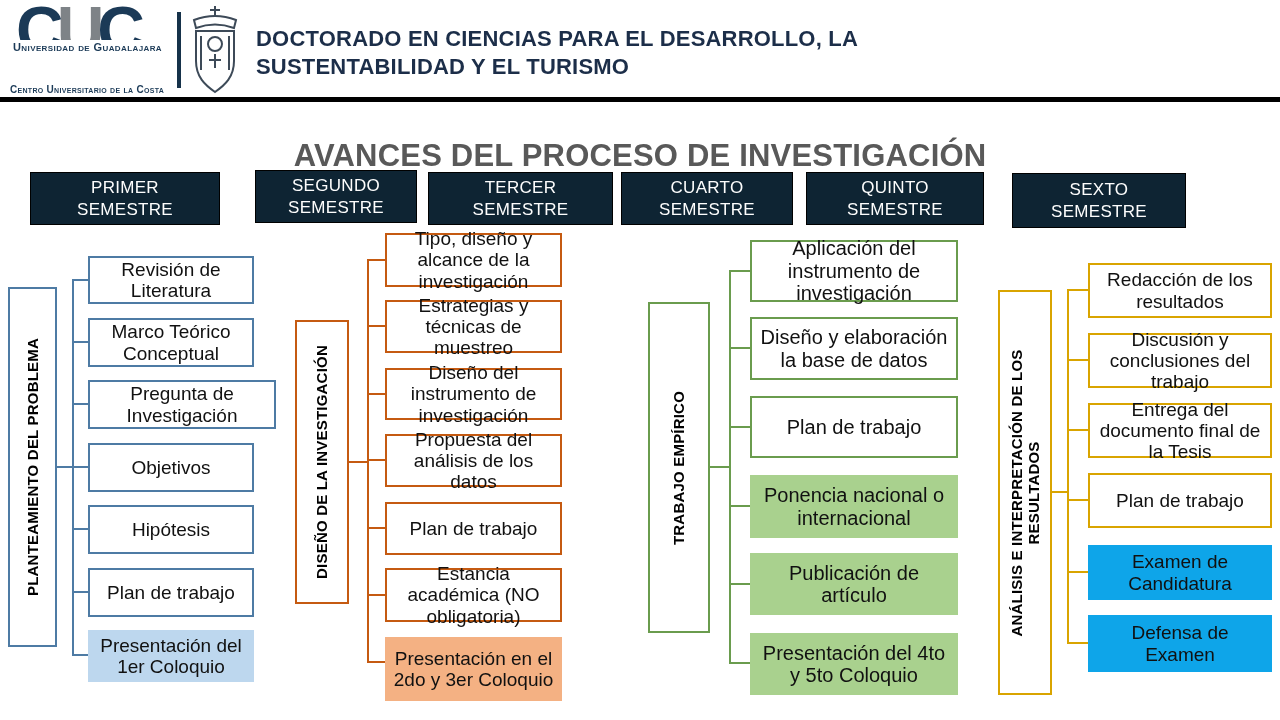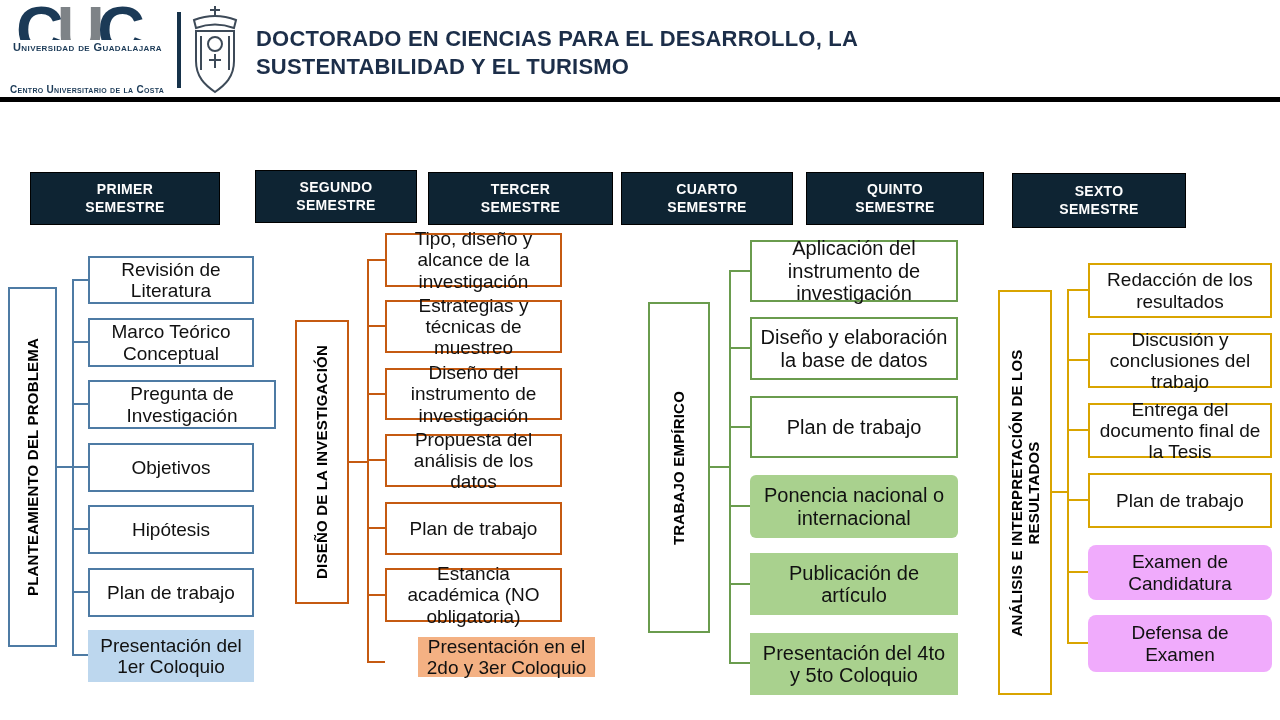--- a/index.html
+++ b/index.html
@@ -31,21 +31,21 @@
   }
   .rule { position:absolute; left:0; top:97px; width:1280px; height:5px; background:#000; }
   .subtitle {
     position:absolute; left:0; top:112px; width:1280px; text-align:center;
     font-size:31px; font-weight:800; color:#595959; letter-spacing:.2px;
   }
 
   
   .sem {
     position:absolute; box-sizing:border-box; background:#0e2433; border:1px solid #000;
-    color:#fdfdfd; font-weight:bold; font-size:14px; line-height:1.25; letter-spacing:.3px;
+    color:#fdfdfd; font-weight:normal; font-size:17px; line-height:1.25; letter-spacing:.3px;
     display:flex; align-items:center; justify-content:center; text-align:center;
   }
 
   
   .box {
     position:absolute; box-sizing:border-box; background:#fff; border:2px solid #000;
     display:flex; align-items:center; justify-content:center; text-align:center;
     font-size:19px; line-height:1.12; color:#111; padding:2px 6px;
   }
   .filled { border:none; }
@@ -65,21 +65,21 @@
   .g1 .filled { background:#bdd7ee; }
   .g2 .box, .g2 .cat { border-color:#c55a11; }
   .g2 .vline, .g2 .hline { background:#c55a11; }
   .g2 .filled { background:#f4b183; }
   .g3 .box, .g3 .cat { border-color:#6a9c4e; }
   .g3 .vline, .g3 .hline { background:#6a9c4e; }
   .g3 .filled { background:#a9d18e; }
   .g3 .box { font-size:20px; }
   .g4 .box, .g4 .cat { border-color:#d9a400; }
   .g4 .vline, .g4 .hline { background:#d9a400; }
-  .g4 .filled { background:#f0abfc;border-radius:8px; }
+  .g4 .filled { background:#0ea5e9; }
 </style>
 </head>
 <body>
 
 <div class="canvas">
 
   <div class="logo-block">
     <div class="cuc-letters"><span class="c1">C</span><span class="c2">U</span><span class="c3">C</span></div>
     <div class="logo-band">Universidad de Guadalajara</div>
     <div class="logo-caption">Centro Universitario de la Costa</div>
@@ -93,20 +93,21 @@
       <path d="M8,27 h38 v30 c0,16 -9,24 -19,31 c-10,-7 -19,-15 -19,-31 Z"></path>
       <circle cx="27" cy="40" r="7"></circle>
       <path d="M27,50 v14 M21,56 h12"></path>
       <line x1="13" y1="32" x2="13" y2="66"></line>
       <line x1="41" y1="32" x2="41" y2="66"></line>
     </g>
   </svg>
   <h1 class="title pre">DOCTORADO EN CIENCIAS PARA EL DESARROLLO, LA
 SUSTENTABILIDAD Y EL TURISMO</h1>
   <div class="rule"></div>
+  <h2 class="subtitle">AVANCES DEL PROCESO DE INVESTIGACIÓN</h2>
 
   <div class="sem pre" style="left:30px;top:172px;width:190px;height:53px;">PRIMER
 SEMESTRE</div>
   <div class="sem pre" style="left:255px;top:170px;width:162px;height:53px;">SEGUNDO
 SEMESTRE</div>
   <div class="sem pre" style="left:428px;top:172px;width:185px;height:53px;">TERCER
 SEMESTRE</div>
   <div class="sem pre" style="left:621px;top:172px;width:172px;height:53px;">CUARTO
 SEMESTRE</div>
   <div class="sem pre" style="left:806px;top:172px;width:178px;height:53px;">QUINTO
@@ -148,39 +149,39 @@
     <div class="hline" style="left:367px;top:459px;width:18px;"></div>
     <div class="hline" style="left:367px;top:527px;width:18px;"></div>
     <div class="hline" style="left:367px;top:594px;width:18px;"></div>
     <div class="hline" style="left:367px;top:661px;width:18px;"></div>
     <div class="box" style="left:385px;top:233px;width:177px;height:54px;">Tipo, diseño y alcance de la investigación</div>
     <div class="box" style="left:385px;top:300px;width:177px;height:53px;">Estrategias y técnicas de muestreo</div>
     <div class="box" style="left:385px;top:368px;width:177px;height:52px;">Diseño del instrumento de investigación</div>
     <div class="box" style="left:385px;top:434px;width:177px;height:53px;">Propuesta del análisis de los datos</div>
     <div class="box" style="left:385px;top:502px;width:177px;height:53px;">Plan de trabajo</div>
     <div class="box" style="left:385px;top:568px;width:177px;height:54px;">Estancia académica (NO obligatoria)</div>
-    <div class="box filled" style="left:385px;top:637px;width:177px;height:40px;margin-left:33px;">Presentación en el 2do y 3er Coloquio</div>
+    <div class="box filled" style="left:385px;top:637px;width:177px;height:64px;">Presentación en el 2do y 3er Coloquio</div>
   </div>
 
   <div class="g3">
     <div class="cat" style="left:648px;top:302px;width:62px;height:331px;">
       <div class="vt" style="width:315px;">TRABAJO EMPÍRICO</div>
     </div>
     <div class="vline" style="left:729px;top:270px;height:394px;"></div>
     <div class="hline" style="left:710px;top:466px;width:19px;"></div>
     <div class="hline" style="left:729px;top:270px;width:21px;"></div>
     <div class="hline" style="left:729px;top:347px;width:21px;"></div>
     <div class="hline" style="left:729px;top:426px;width:21px;"></div>
     <div class="hline" style="left:729px;top:505px;width:21px;"></div>
     <div class="hline" style="left:729px;top:583px;width:21px;"></div>
     <div class="hline" style="left:729px;top:662px;width:21px;"></div>
     <div class="box" style="left:750px;top:240px;width:208px;height:62px;">Aplicación del instrumento de investigación</div>
     <div class="box" style="left:750px;top:317px;width:208px;height:63px;">Diseño y elaboración la base de datos</div>
     <div class="box" style="left:750px;top:396px;width:208px;height:62px;">Plan de trabajo</div>
-    <div class="box filled" style="left:750px;top:475px;width:208px;height:63px;border-radius:6px;">Ponencia nacional o internacional</div>
+    <div class="box filled" style="left:750px;top:475px;width:208px;height:63px;">Ponencia nacional o internacional</div>
     <div class="box filled" style="left:750px;top:553px;width:208px;height:62px;">Publicación de artículo</div>
     <div class="box filled" style="left:750px;top:633px;width:208px;height:62px;">Presentación del 4to y 5to Coloquio</div>
   </div>
 
   <div class="g4">
     <div class="cat" style="left:998px;top:290px;width:54px;height:405px;">
       <div class="vt pre" style="width:390px;">ANÁLISIS E INTERPRETACIÓN DE LOS
 RESULTADOS</div>
     </div>
     <div class="vline" style="left:1067px;top:289px;height:355px;"></div>

